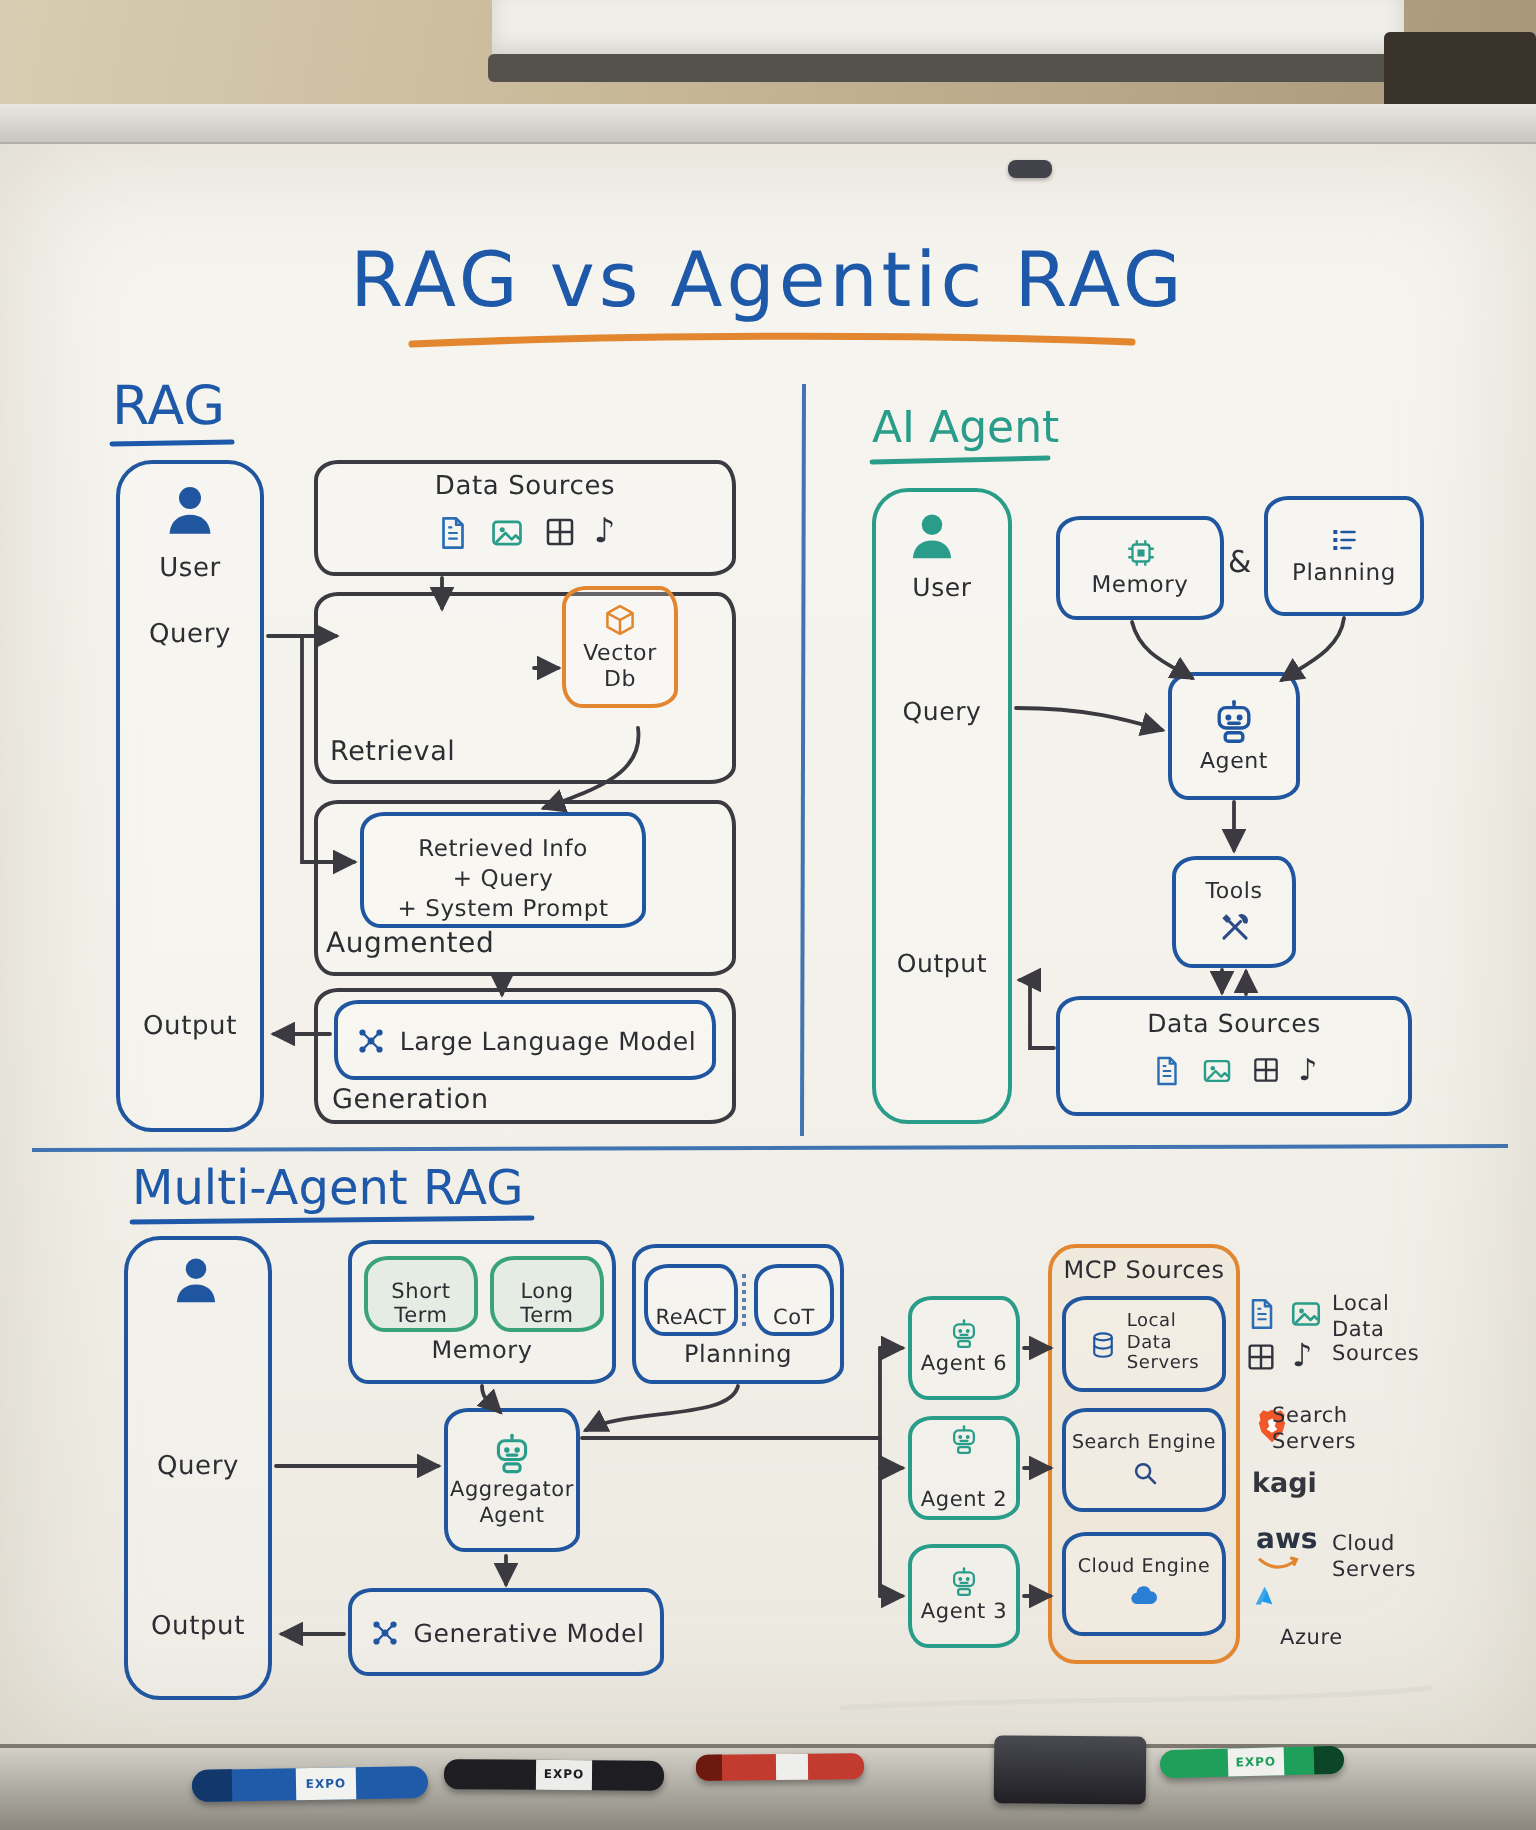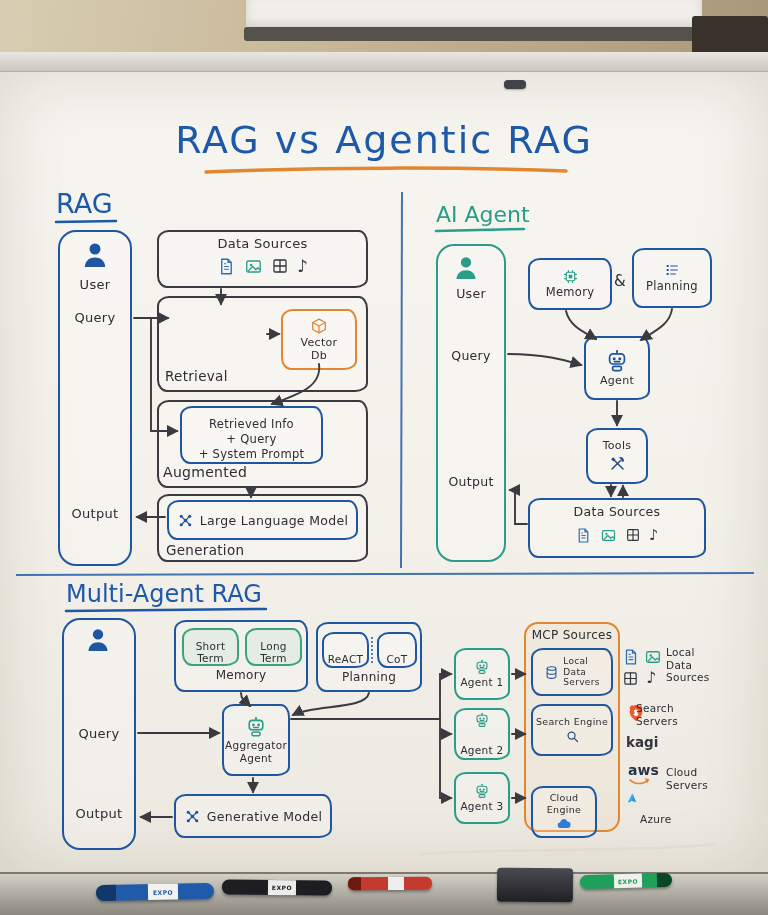--- a/index.html
+++ b/index.html
@@ -166,21 +166,21 @@
       <svg class="icon" style="width:19px;height:19px;color:#2a9d8a">
           <use href="#i-img"></use>
         </svg>
       <svg class="icon" style="width:18px;height:18px;color:#31343c">
           <use href="#i-grid"></use>
         </svg>
       <span class="txt" style="font-size:17px;color:#31343c">♪</span>
     </div>
 
     <div class="box b-ink" style="left:157px;top:296px;width:211px;height:96px"></div>
-    <div class="box b-orange vcol" style="left:281px;top:309px;width:76px;height:61px">
+    <div class="box b-orange vcol" style="left:281px;top:293px;width:58px;height:61px">
       <svg class="icon" style="width:18px;height:18px;color:#e2872f">
           <use href="#i-cube"></use>
         </svg>
       <span class="txt pre" style="font-size:11px;line-height:1.1">Vector
 Db</span>
     </div>
     <div class="abs txt" style="left:165px;top:368px;font-size:13.5px"><span>Retrieval</span></div>
 
     <div class="box b-ink" style="left:157px;top:400px;width:211px;height:88px"></div>
     <div class="box b-blue ctr" style="left:180px;top:406px;width:143px;height:58px">
@@ -307,21 +307,21 @@
           <use href="#i-robot"></use>
         </svg>
       <span class="txt pre" style="font-size:10.5px;line-height:1.15">Aggregator
 Agent</span>
     </div>
 
     <div class="box b-teal vcol" style="left:454px;top:648px;width:56px;height:52px;gap:1px">
       <svg class="icon" style="width:16px;height:16px;color:#2a9d8a">
           <use href="#i-robot"></use>
         </svg>
-      <span class="txt" style="font-size:10.5px">Agent 1</span>
+      <span class="txt" style="font-size:10.5px">Agent 6</span>
     </div>
     <div class="box b-teal vcol" style="left:454px;top:708px;width:56px;height:52px;gap:16px">
       <svg class="icon" style="width:16px;height:16px;color:#2a9d8a">
           <use href="#i-robot"></use>
         </svg>
       <span class="txt" style="font-size:10.5px">Agent 2</span>
     </div>
     <div class="box b-teal vcol" style="left:454px;top:772px;width:56px;height:52px;gap:1px">
       <svg class="icon" style="width:16px;height:16px;color:#2a9d8a">
           <use href="#i-robot"></use>
@@ -340,21 +340,21 @@
       <span class="txt pre" style="font-size:9px;line-height:1.15;text-align:left">Local
 Data
 Servers</span>
     </div>
     <div class="box b-blue vcol" style="left:531px;top:704px;width:82px;height:52px;gap:2px">
       <span class="txt" style="font-size:9.5px">Search Engine</span>
       <svg class="icon" style="width:15px;height:15px;color:#2b4b86">
           <use href="#i-mag"></use>
         </svg>
     </div>
-    <div class="box b-blue vcol" style="left:531px;top:786px;width:66px;height:52px;gap:1px">
+    <div class="box b-blue vcol" style="left:531px;top:766px;width:82px;height:52px;gap:1px">
       <span class="txt" style="font-size:9.5px">Cloud Engine</span>
       <svg class="icon" style="width:18px;height:16px;color:#2a7fd4">
           <use href="#i-cloud"></use>
         </svg>
     </div>
 
     <svg class="abs icon" style="left:622px;top:648px;width:18px;height:18px;color:#2a6db5">
         <use href="#i-doc"></use>
       </svg>
     <svg class="abs icon" style="left:644px;top:648px;width:18px;height:18px;color:#2a9d8a">

